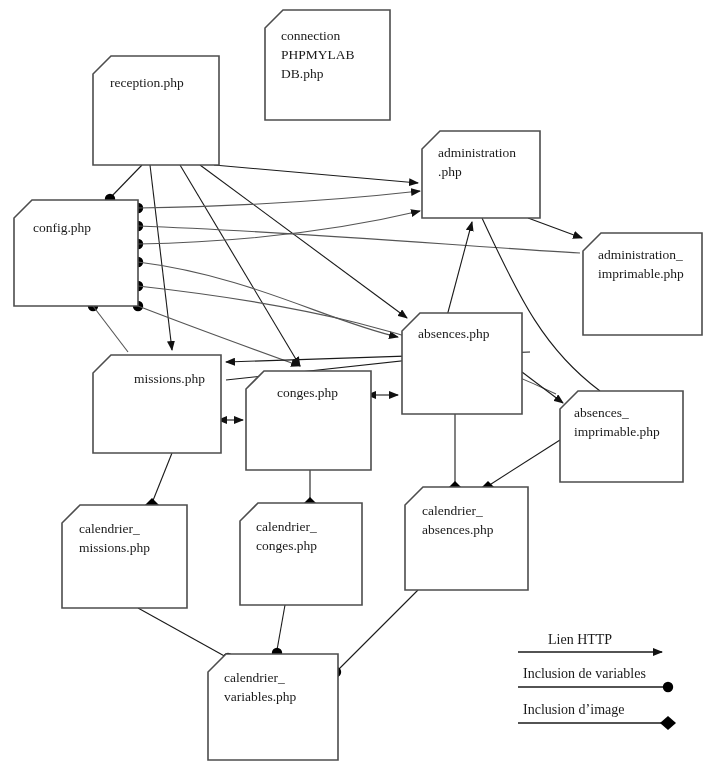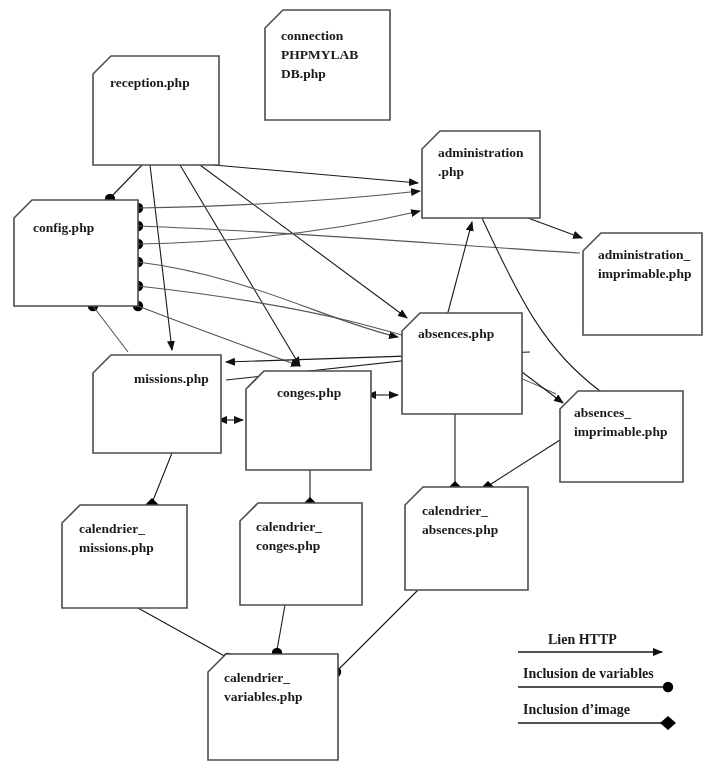--- a/index.html
+++ b/index.html
@@ -7,21 +7,20 @@
     padding: 0;
     background: #ffffff;
   }
   #canvas {
     position: relative;
     width: 718px;
     height: 770px;
     background: #ffffff;
     font-family: "Liberation Serif", "DejaVu Serif", serif;
     overflow: hidden;
-    font-weight: bold;
   }
   svg#diagram {
     position: absolute;
     left: 0;
     top: 0;
     width: 718px;
     height: 770px;
   }
   .node-shape {
     fill: #ffffff;

